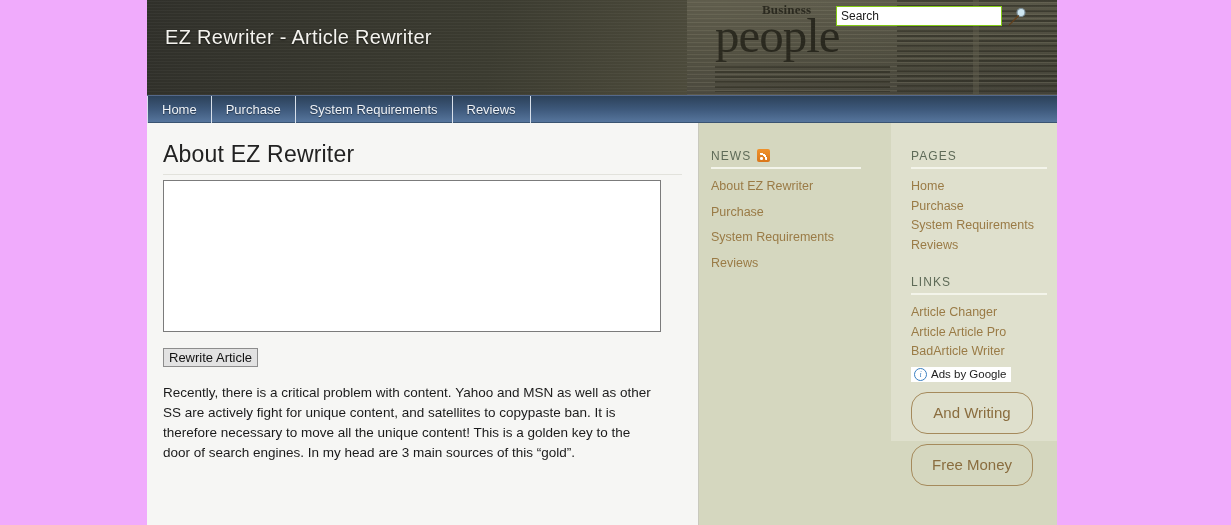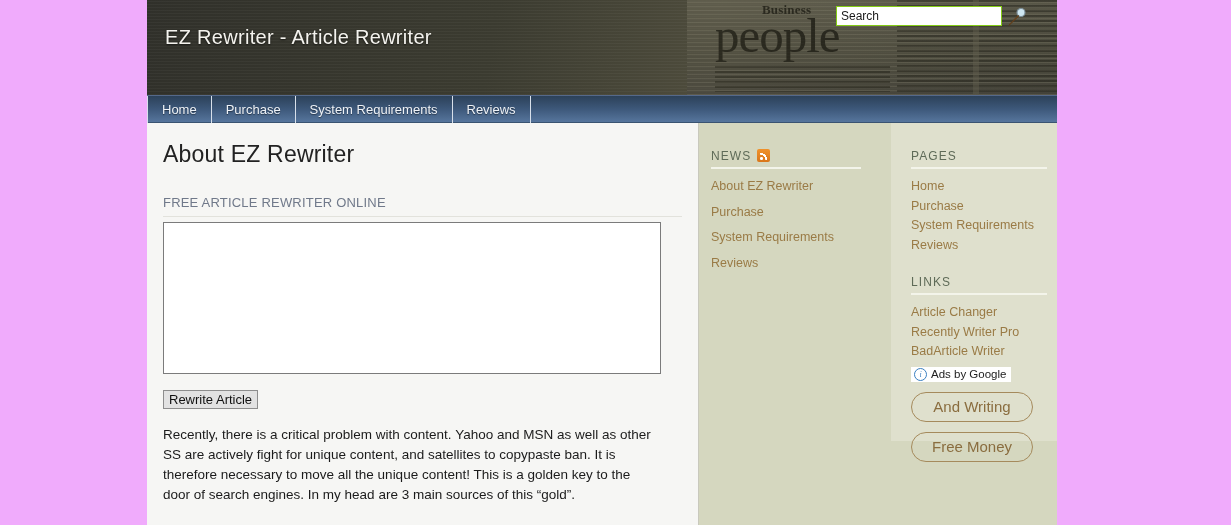--- a/index.html
+++ b/index.html
@@ -306,21 +306,21 @@
     color: #3a7fc1;
     font-size: 8px;
     line-height: 11px;
     text-align: center;
     font-style: italic;
     font-family: "Liberation Serif", serif;
   }
   .ad-btn {
     display: block;
     width: 122px;
-    height: 30px;
+    height: 42px;
     margin-top: 10px;
     margin-left: 0px;
     border: 1px solid #a58a5c;
     border-radius: 16px;
     background: transparent;
     color: #8a6d3f;
     font-family: "Liberation Sans", sans-serif;
     font-size: 15px;
     cursor: pointer;
   }
@@ -403,21 +403,20 @@
         <span>Reviews</span>
       </div>
     </div>
 
     <div class="body-row">
 
       <div class="content">
         <div class="content-inner">
           <h2 class="page-title">About EZ Rewriter</h2>
 
-          <div class="section-label">FREE ARTICLE REWRITER ONLINE</div>
           <div class="hr-light"></div>
 
           <textarea class="rewrite-box" placeholder="" style=""></textarea>
 
           <button class="rewrite-btn">Rewrite Article</button>
 
           <p class="body-copy">Recently, there is a critical problem with content.
 Yahoo and MSN as well as other SS are actively fight for unique content, and satellites to copypaste ban. It is therefore necessary to move all the unique content! This is a golden key to the door of search engines. In my head are 3 main sources of this “gold”.</p>
         </div>
       </div>
@@ -449,21 +448,21 @@
             <li>System Requirements</li>
             <li>Reviews</li>
           </ul>
 
           <div class="widget-title links">
             <span>LINKS</span>
           </div>
           <div class="widget-rule"></div>
           <ul class="widget-list links-list">
             <li>Article Changer</li>
-            <li>Recently Writer Pro</li>
+            <li>Article Article Pro</li>
             <li>BadArticle Writer</li>
           </ul>
 
           <div class="ads-badge">
             <span class="info-dot">i</span>
             <span>Ads by Google</span>
           </div>
 
           <button class="ad-btn">And Writing</button>
           <button class="ad-btn">Free Money</button>

